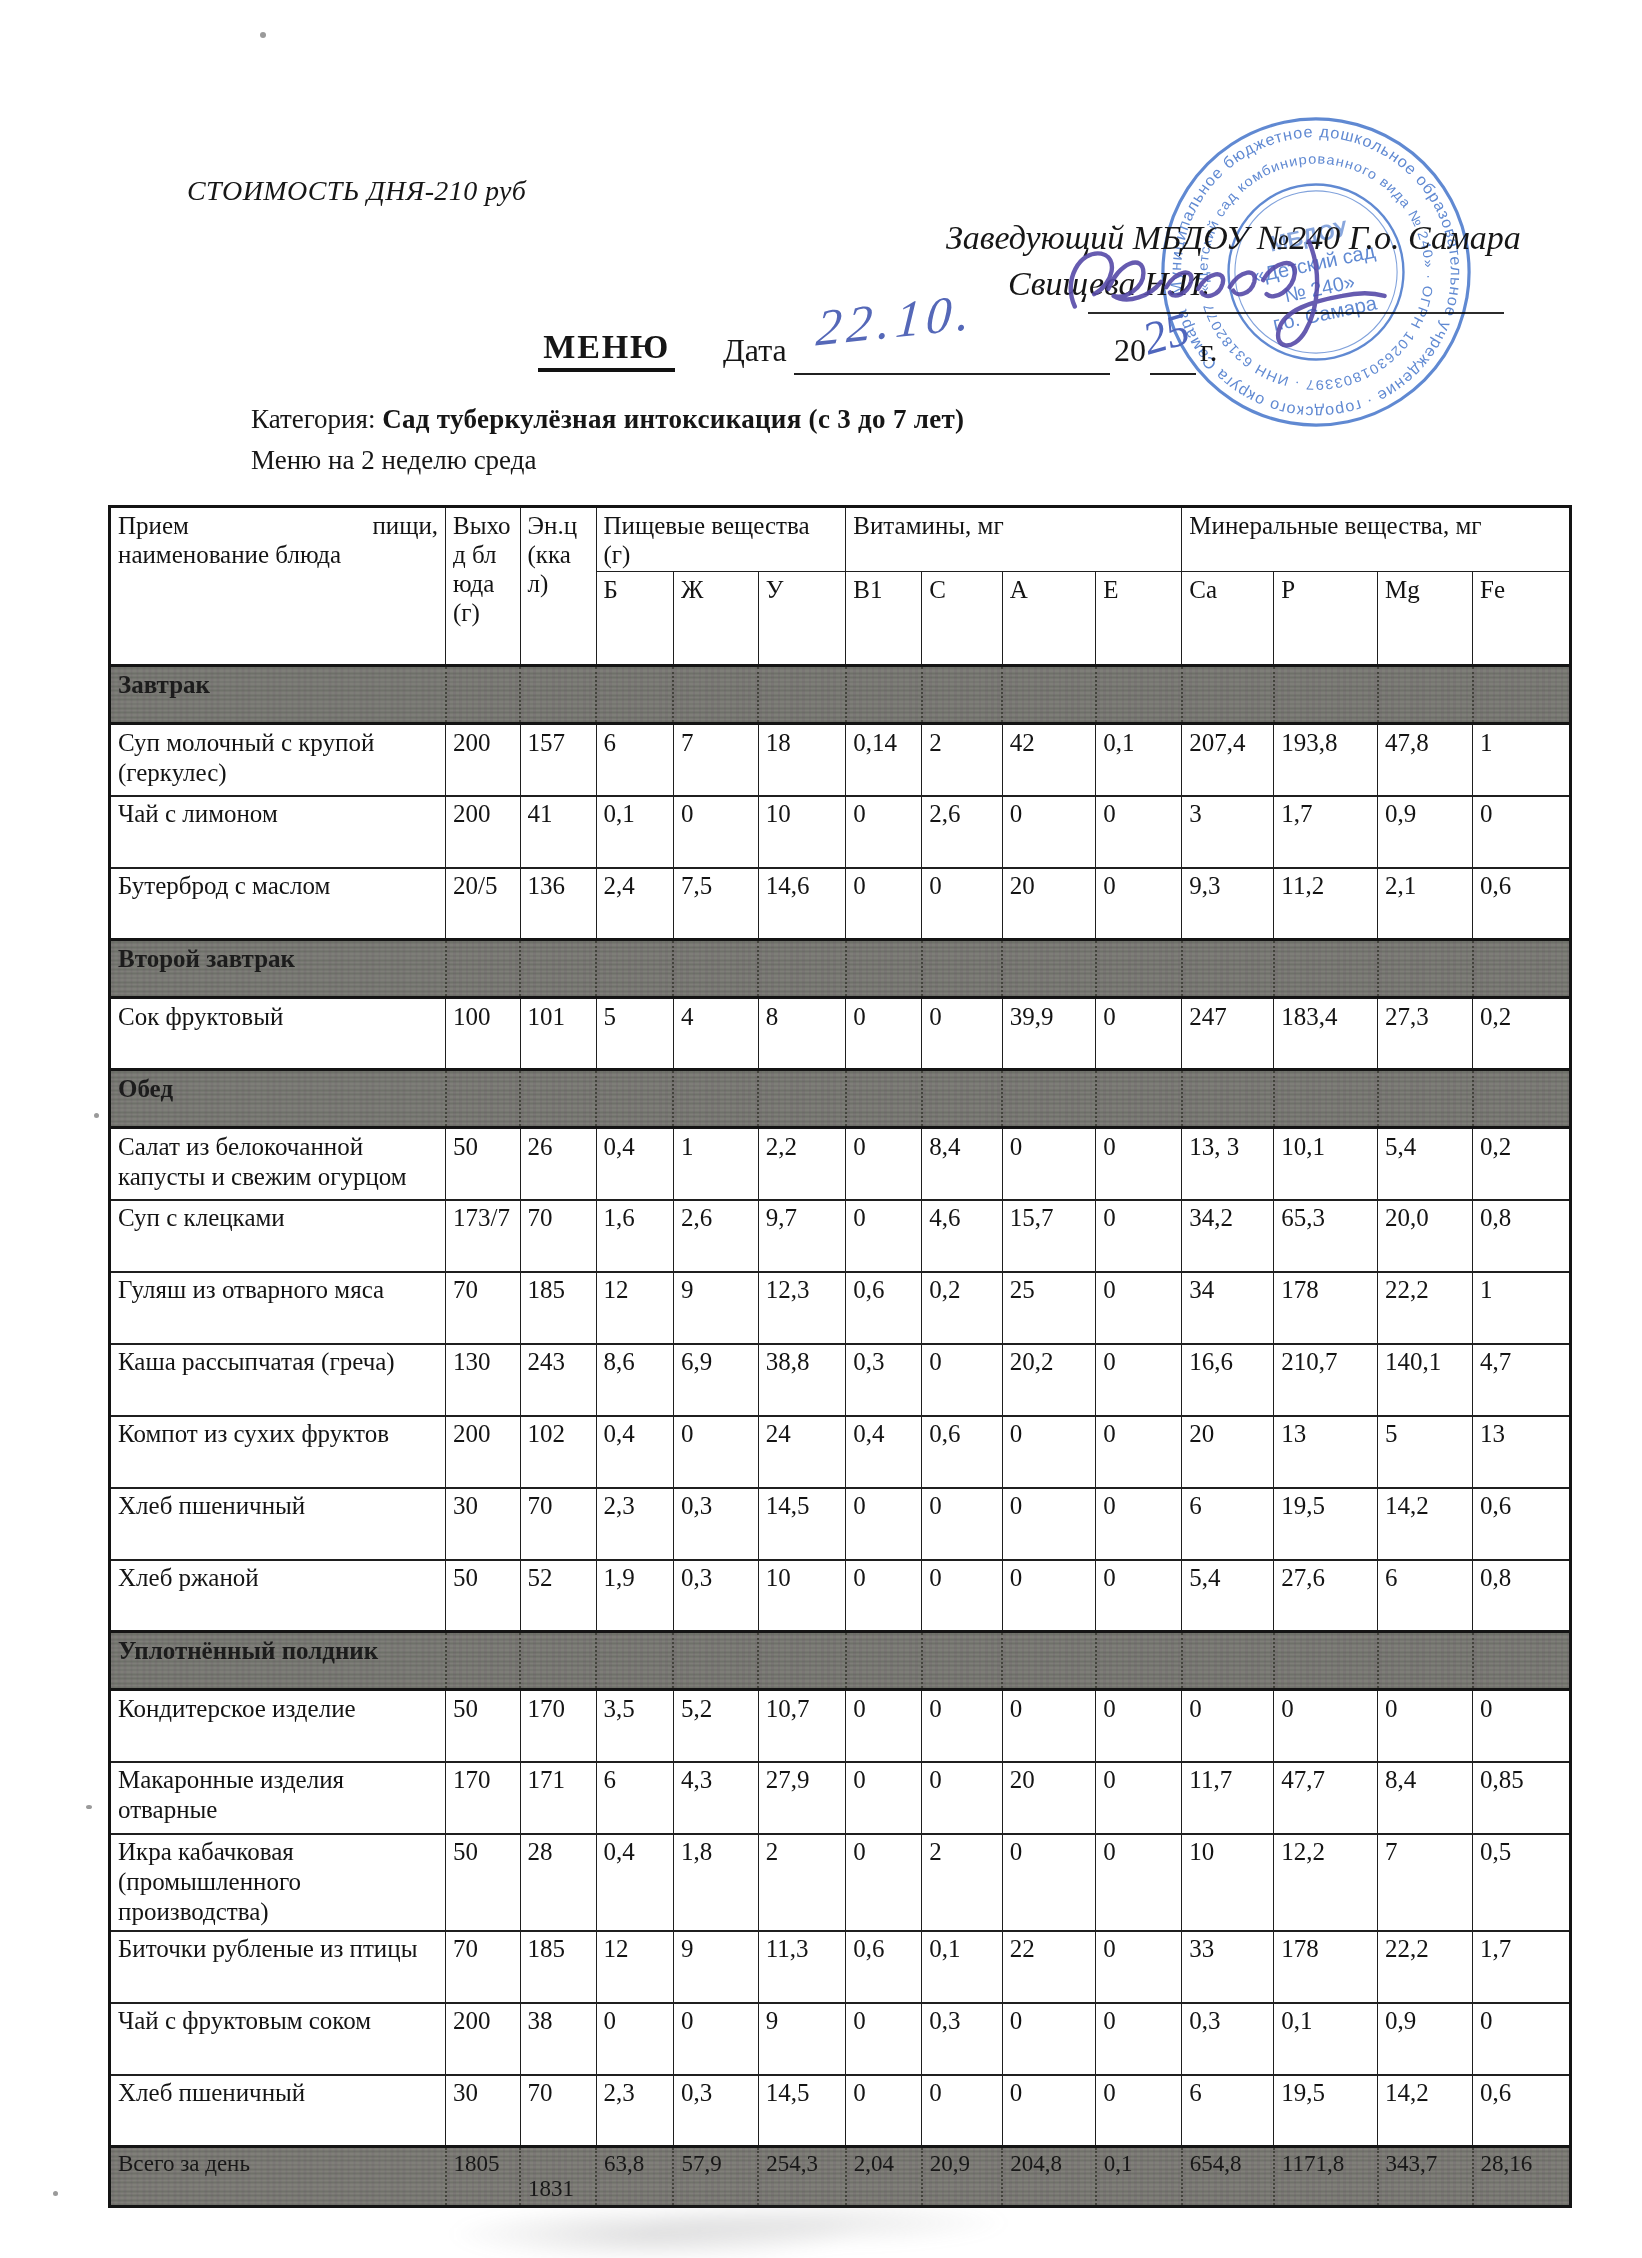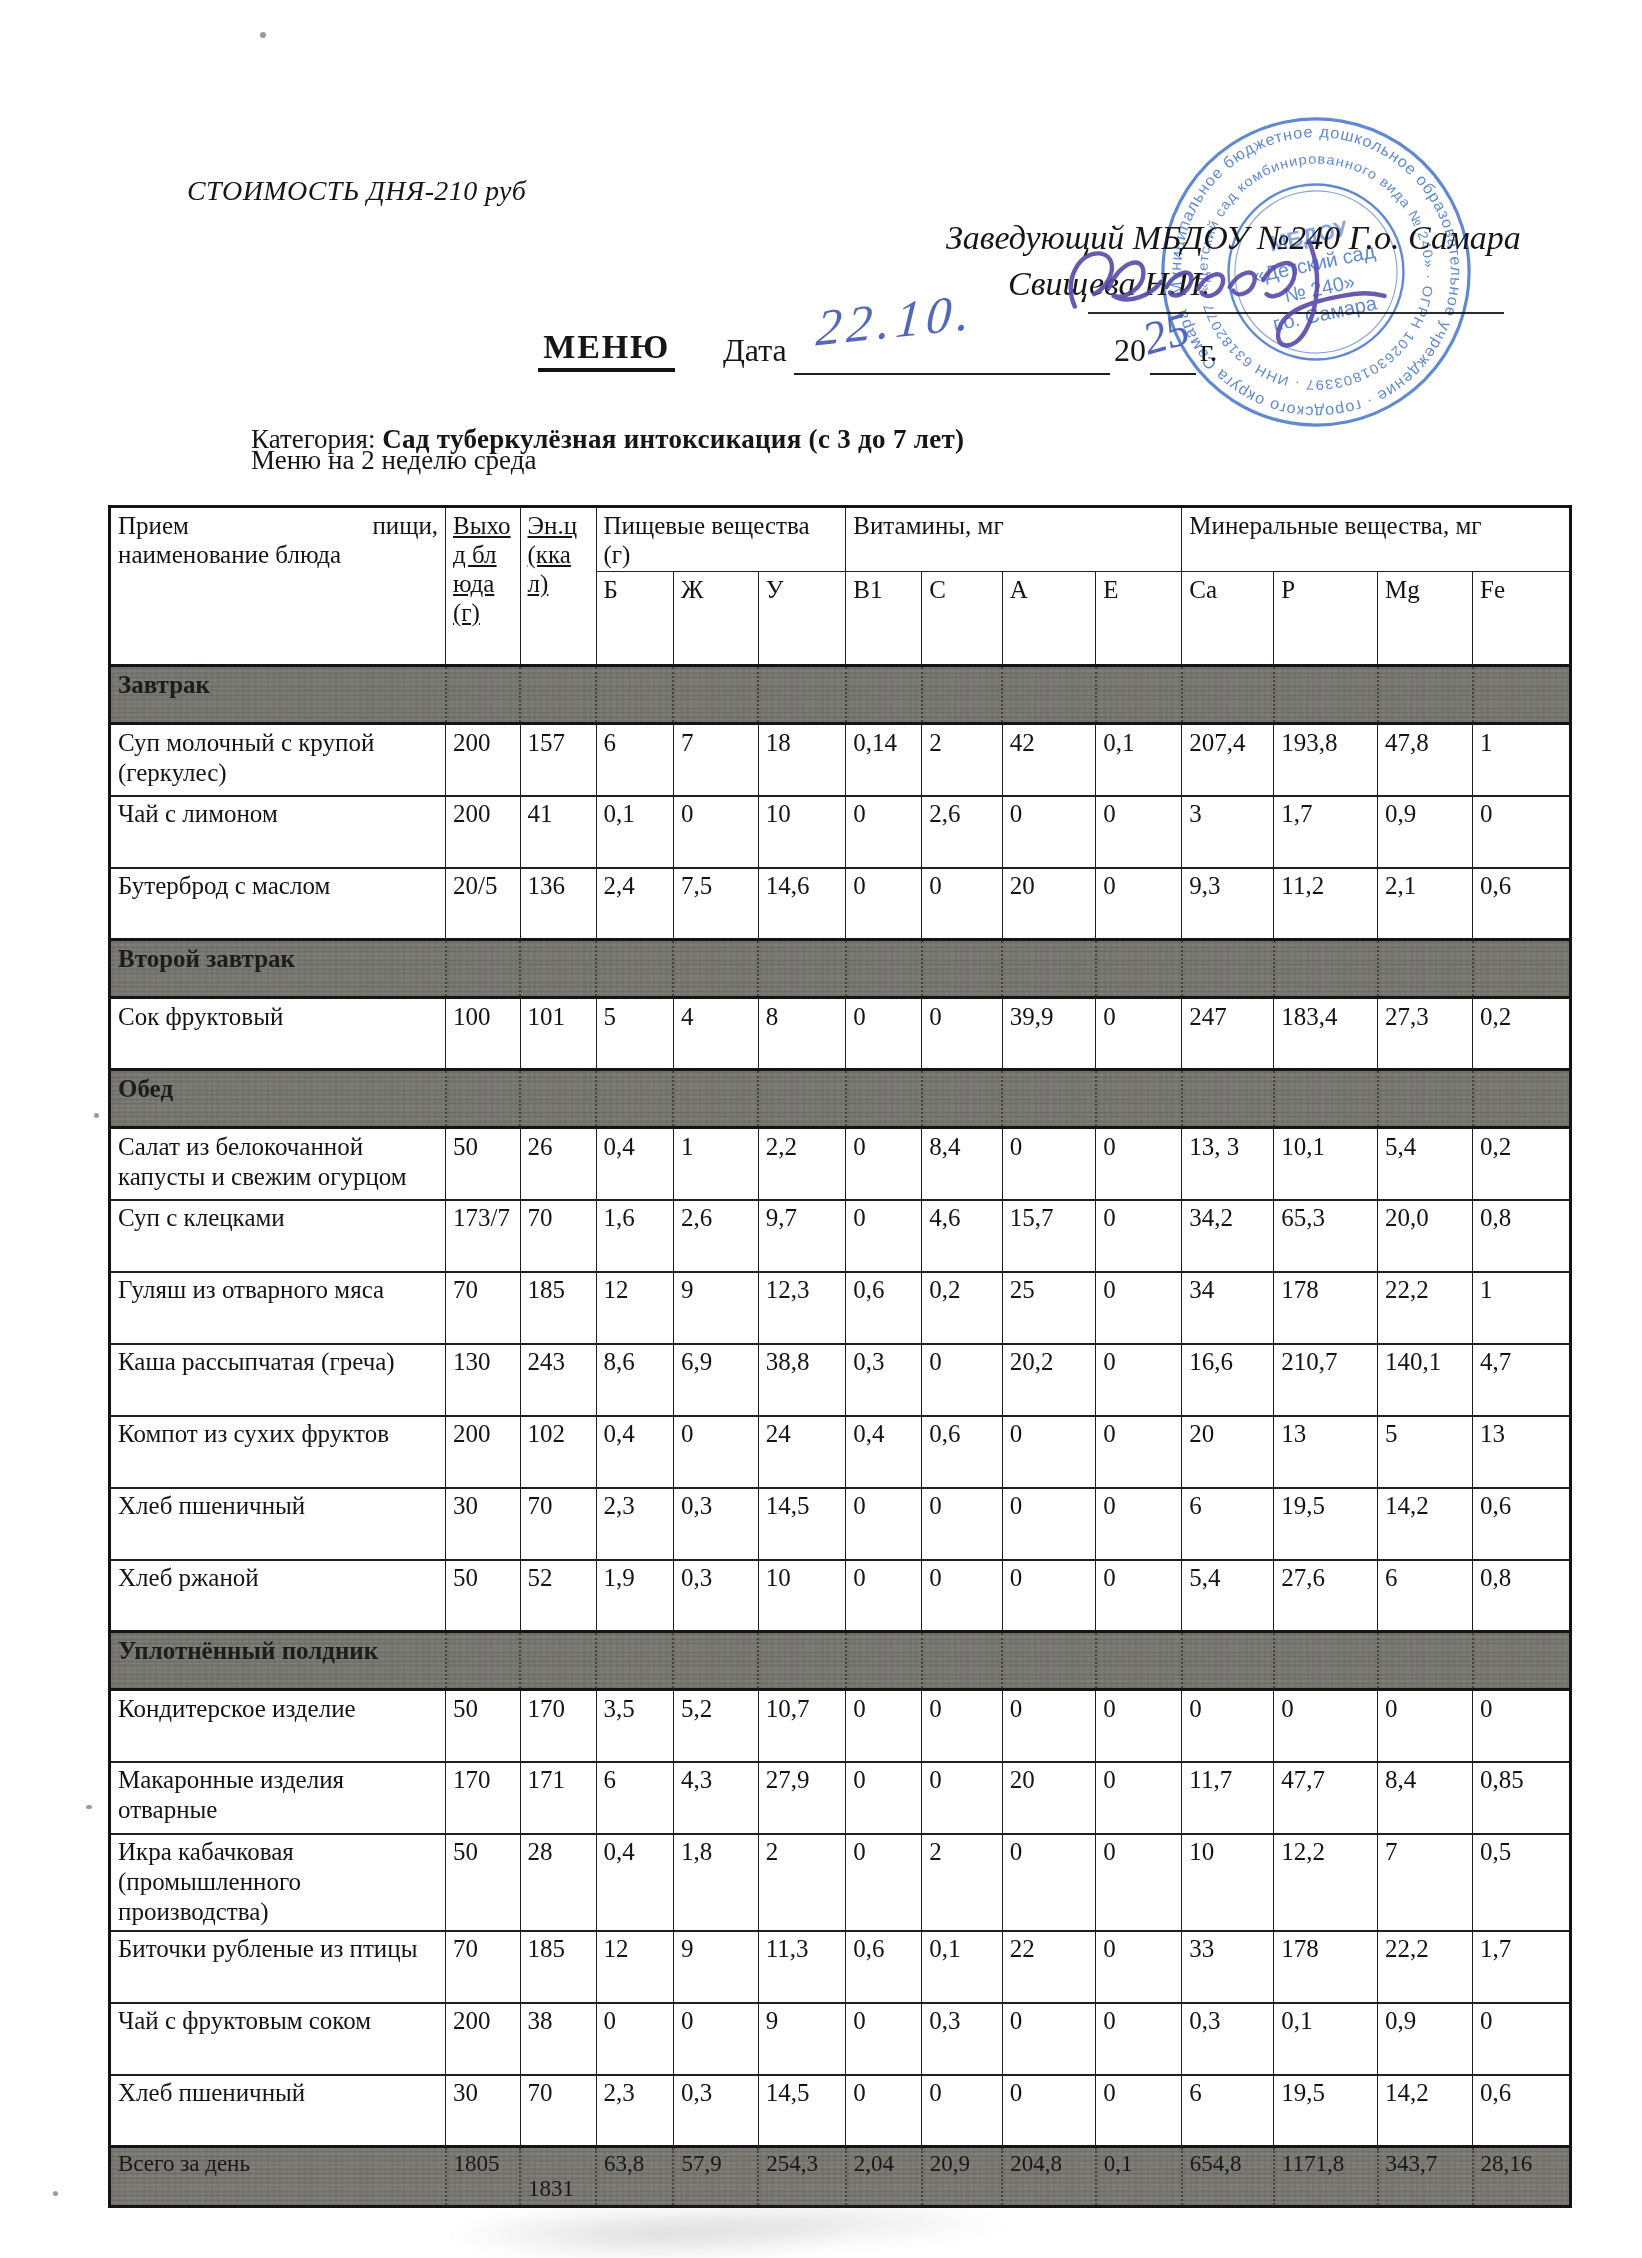--- a/index.html
+++ b/index.html
@@ -15,21 +15,21 @@
   .approver-line2{left:1008px;top:265px;font-style:italic;font-size:34px;white-space:nowrap;z-index:3;}
   .sign-underline{left:1088px;top:273px;width:416px;height:39px;border-bottom:2.6px solid #2b2b2b;z-index:1;}
   .menu-word{left:538px;top:328px;font-size:34px;font-weight:bold;letter-spacing:1.8px;padding:0 5.3px 1.8px 5.3px;border-bottom:4.4px solid #121212;}
   .date-label{left:723px;top:332px;font-size:32px;}
   .date-underline{left:794px;top:332px;width:316px;height:41px;border-bottom:2.6px solid #202020;}
   .year-prefix{left:1114px;top:332px;font-size:32px;}
   .year-underline{left:1150px;top:332px;width:46px;height:41px;border-bottom:2.6px solid #202020;}
   .year-suffix{left:1200px;top:332px;font-size:32px;}
   .hand-date{left:816px;top:291px;font-size:51px;font-style:italic;color:#5568b8;transform:rotate(-6deg) skewX(-10deg);z-index:3;letter-spacing:5.3px;}
   .hand-year{left:1143px;top:307px;font-size:46px;font-style:italic;color:#4f66bd;transform:rotate(-16deg);z-index:3;}
-  .category-line{left:251px;top:424px;font-size:27px;}
+  .category-line{left:251px;top:404px;font-size:27px;}
   .category-line b{letter-spacing:0.3px;}
   .week-line{left:251px;top:445px;font-size:27px;}
 
   
   .stamp{left:1152px;top:108px;width:328px;height:328px;z-index:2;opacity:.88;mix-blend-mode:multiply;}
   .signature{left:1048px;top:222px;width:388px;height:132px;z-index:4;}
 
   
   .speck{background:#9a9a9a;border-radius:50%;}
   .smudge{left:379px;top:2181px;width:653px;height:76px;filter:blur(6.2px);
@@ -38,21 +38,21 @@
       radial-gradient(ellipse 40% 45% at 68% 55%, rgba(120,120,122,.16), transparent 72%);}
 
   
   table.menu{position:absolute;left:108px;top:505px;width:1464px;border-collapse:collapse;table-layout:fixed;
     font-size:25px;line-height:30px;color:#141414;border:3.5px solid #141414;}
   table.menu th, table.menu td{border:1.8px solid #1f1f1f;vertical-align:top;padding:2.6px 7px;font-weight:normal;text-align:left;}
   thead tr.group-row{height:55px;}
   thead tr.sub-row{height:94px;}
   thead th{line-height:29px;}
   thead tr.sub-row th{border-bottom:2.6px solid #1a1a1a;}
-  .wb{word-break:break-all;text-decoration:underline;}
+  .wb{word-break:break-all;}
   .jl{display:block;text-align:justify;text-align-last:justify;}
   tr.data-row{height:72px;}
   tr.data-row td{border-top-width:2.6px;}
   td.name-cell{text-align:justify;}
   td.num-cell{word-break:break-all;}
   tr.section-row{height:58px;}
   tr.section-row td{
     background:#7e7e78;
     background-image:
       repeating-linear-gradient(0deg, rgba(70,78,66,.28) 0 1.8px, rgba(0,0,0,0) 1.8px 4.4px),

